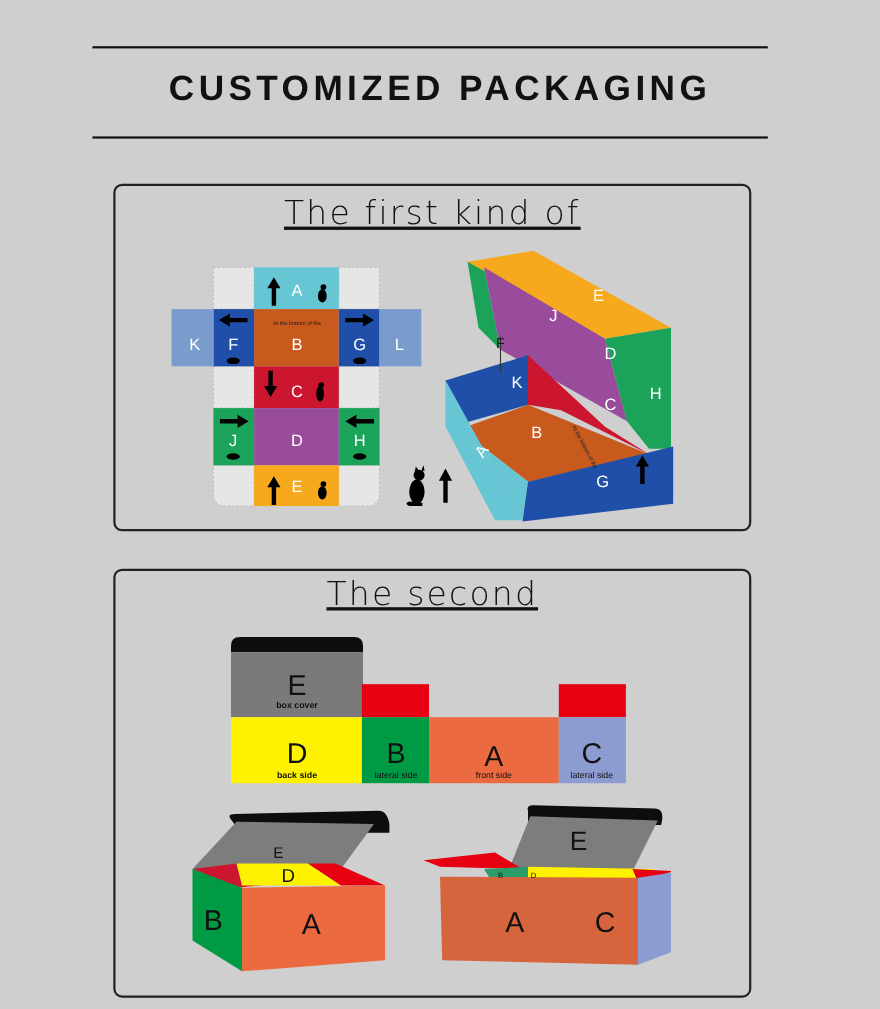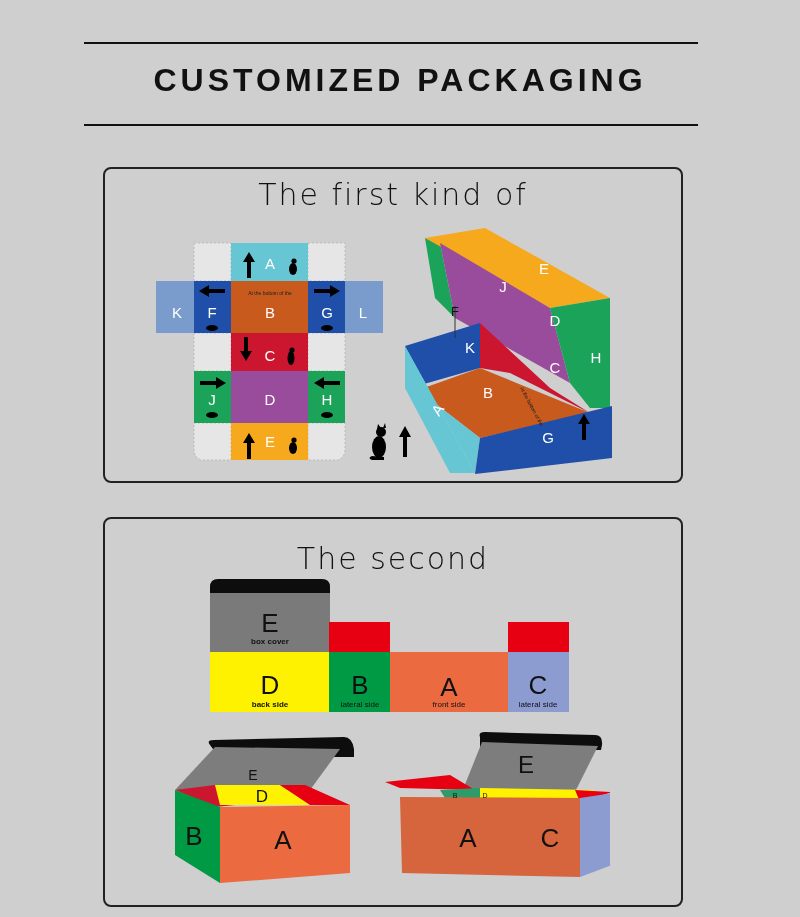--- a/index.html
+++ b/index.html
@@ -1,20 +1,20 @@
 <!DOCTYPE html>
 <html><head>
 <meta charset="utf-8">
 <style>
   html, body { margin: 0; padding: 0; }
   body { width: 800px; height: 917px; background: #cfcfcf; position: relative; overflow: hidden; font-family: "Liberation Sans", sans-serif; }
   .rule { position: absolute; left: 84px; width: 614px; height: 2px; background: #111; }
   .main-title { position: absolute; left: 84px; width: 632px; top: 62px; text-align: center; font-family: "Liberation Sans", sans-serif; font-weight: bold; font-size: 32px; letter-spacing: 4px; color: #111; }
   .panel { position: absolute; left: 103px; width: 576px; border: 2px solid #222; border-radius: 8px; }
-  .panel-title { position: absolute; left: 0; right: 0; text-align: center; font-family: "DejaVu Sans", sans-serif; font-weight: 300; font-size: 30px; letter-spacing: 2px; color: #111; }
+  .panel-title { position: absolute; left: 0; right: 0; text-align: center; font-family: "DejaVu Sans", sans-serif; font-weight: 300; font-size: 30px; letter-spacing: 2px; color: #111; text-decoration: underline; }
   svg text { font-family: "Liberation Sans", sans-serif; }
 </style>
 </head>
 <body>
 
 <div class="rule" style="top:42px;"></div>
 <div class="main-title">CUSTOMIZED PACKAGING</div>
 <div class="rule" style="top:124px;"></div>
 
 <div class="panel" style="top:167px; height:312px;">
@@ -117,21 +117,21 @@
     <text x="196" y="135">H</text>
     <text x="103" y="64">J</text>
     <text x="70" y="125">K</text>
   </g>
   <text x="55" y="88" font-size="13" fill="#111" text-anchor="middle">F</text>
   <text x="120" y="160" font-size="5" fill="#222" transform="rotate(62 120 160)">At the bottom of the</text>
   <path d="M182 212 v-16 h-4 l6 -10 l6 10 h-4 v16 z" fill="#000"></path>
 </svg>
 
 <div class="panel" style="top:517px; height:386px;">
-  <div class="panel-title" style="top:22px;">The second</div>
+  <div class="panel-title" style="top:4px;">The second</div>
 </div>
 
 <svg style="position:absolute; left:200px; top:570px;" width="380" height="150" viewBox="0 0 380 150">
   <path d="M10 17 q0 -8 8 -8 h104 q8 0 8 8 v6 h-120 z" fill="#0d0d0d"></path>
   <rect x="10" y="23" width="120" height="59" fill="#7a7a7a"></rect>
   <rect x="129" y="52" width="61" height="30" fill="#e60012"></rect>
   <rect x="308" y="52" width="61" height="30" fill="#e60012"></rect>
   <rect x="10" y="82" width="120" height="60" fill="#fff200"></rect>
   <rect x="129" y="82" width="61" height="60" fill="#009944"></rect>
   <rect x="190" y="82" width="118" height="60" fill="#ec6a40"></rect>

